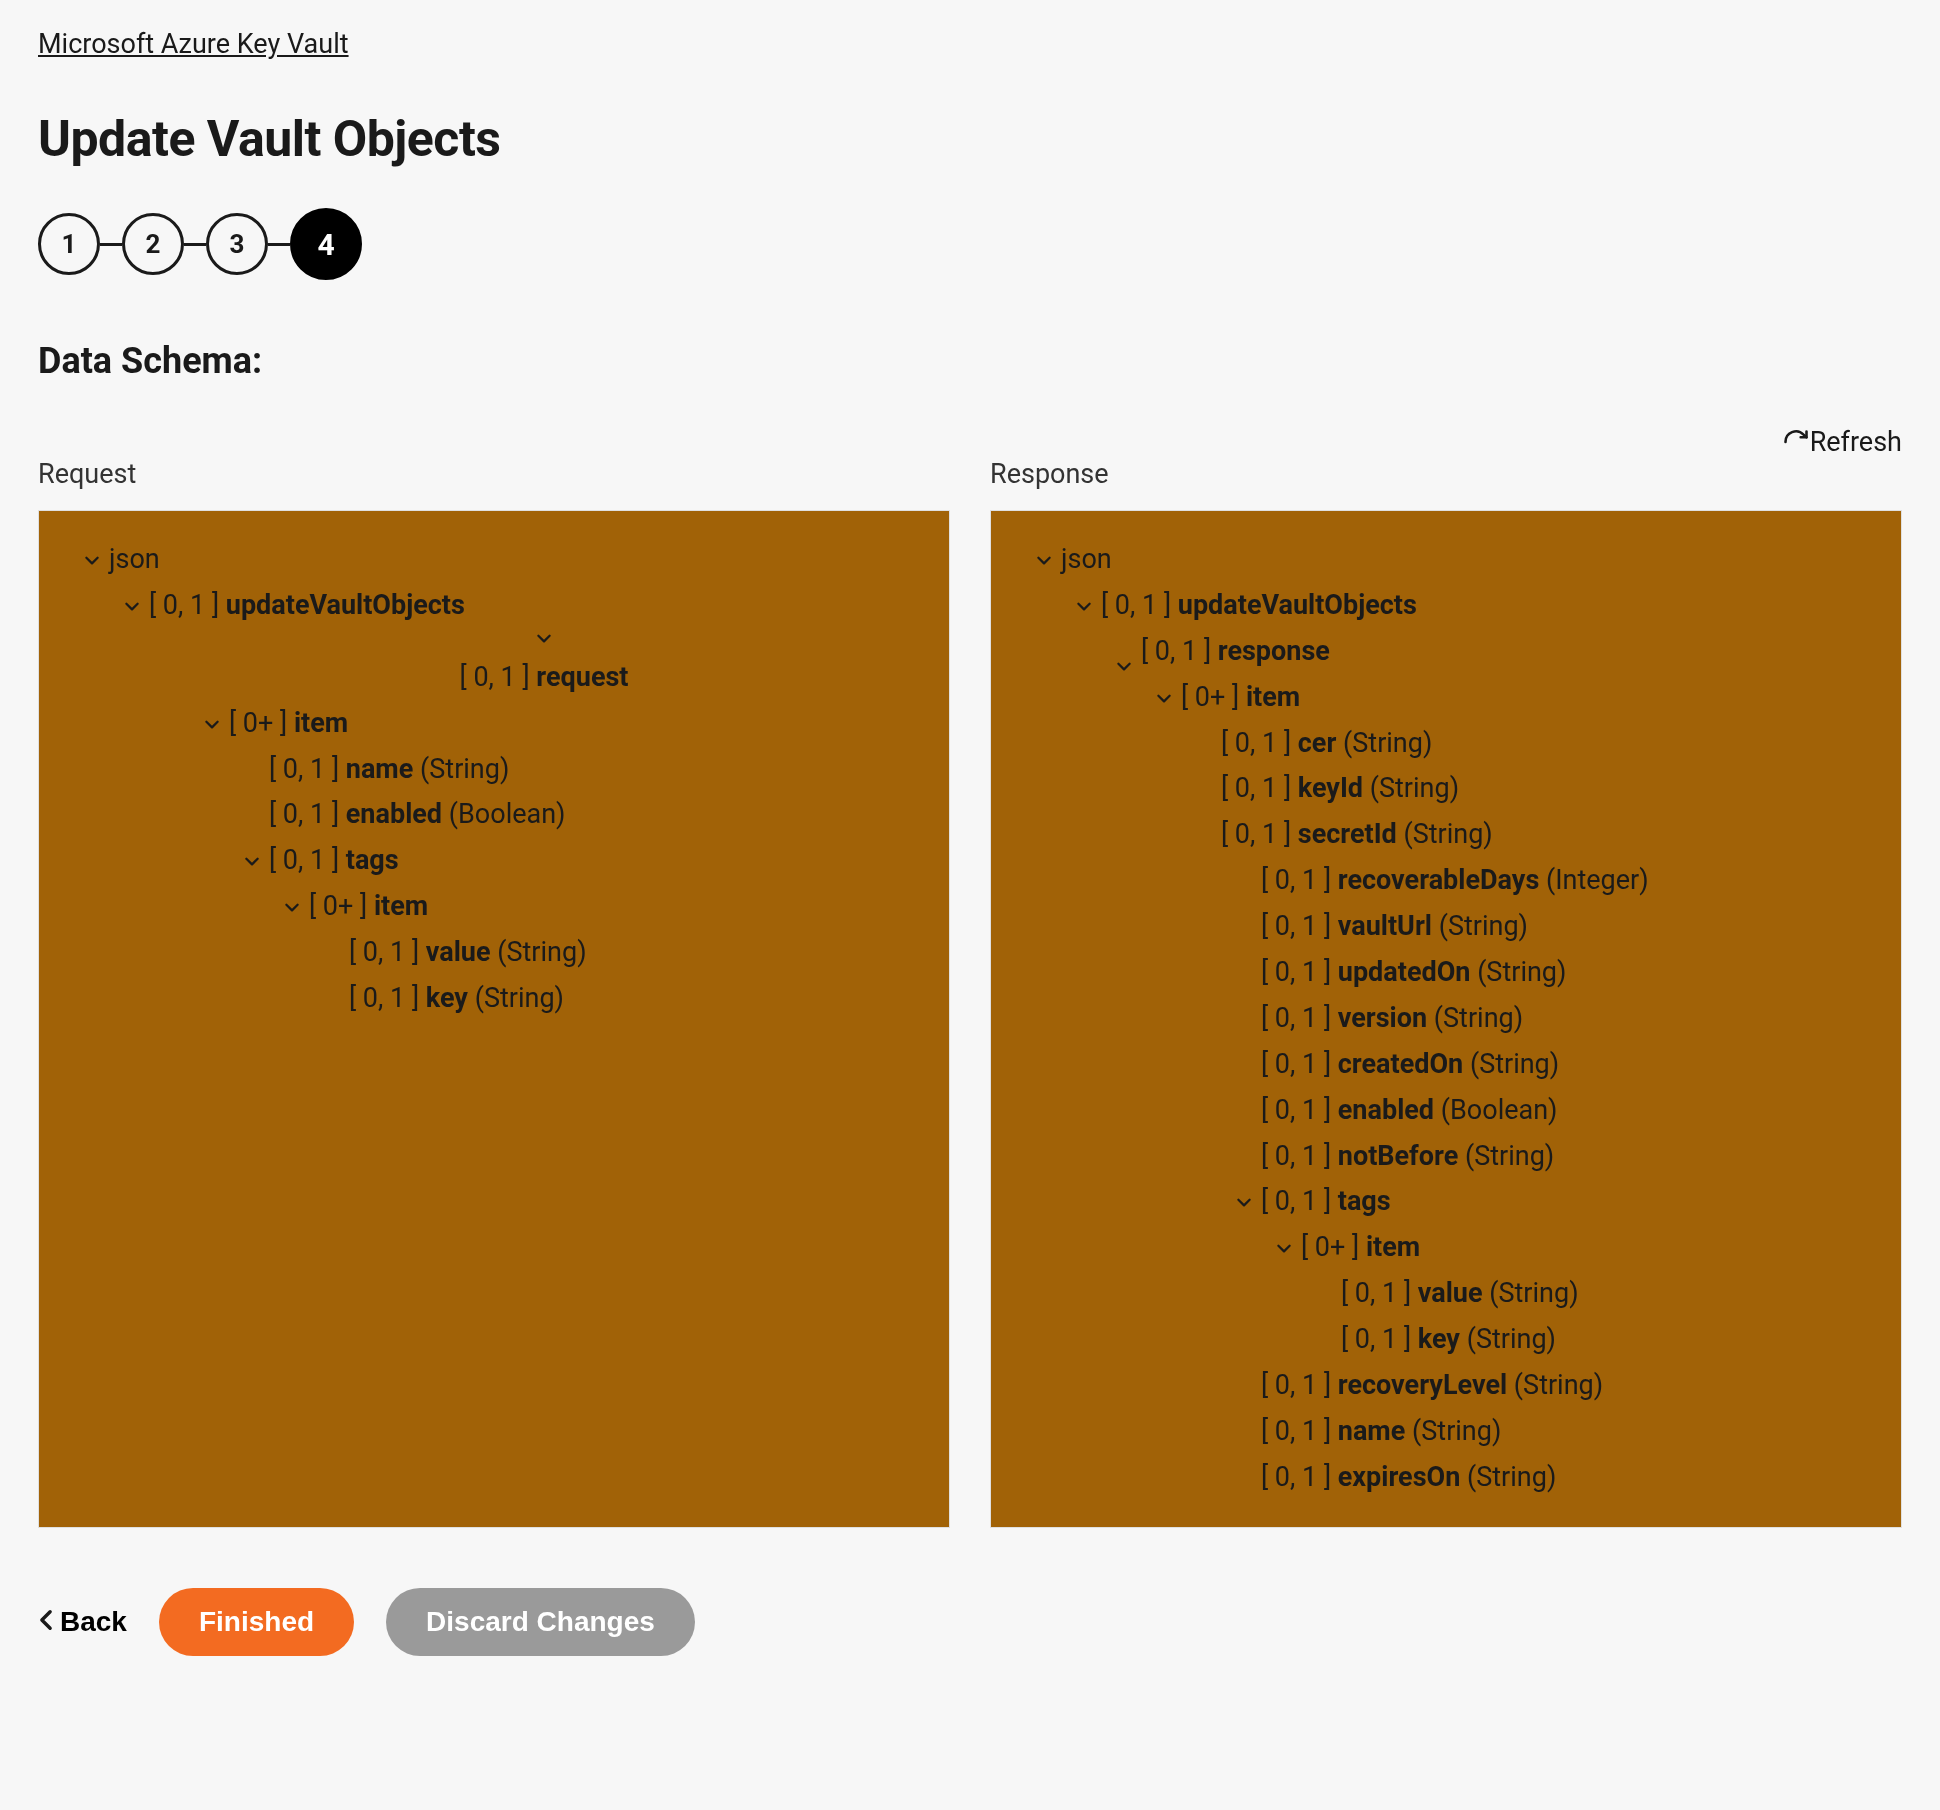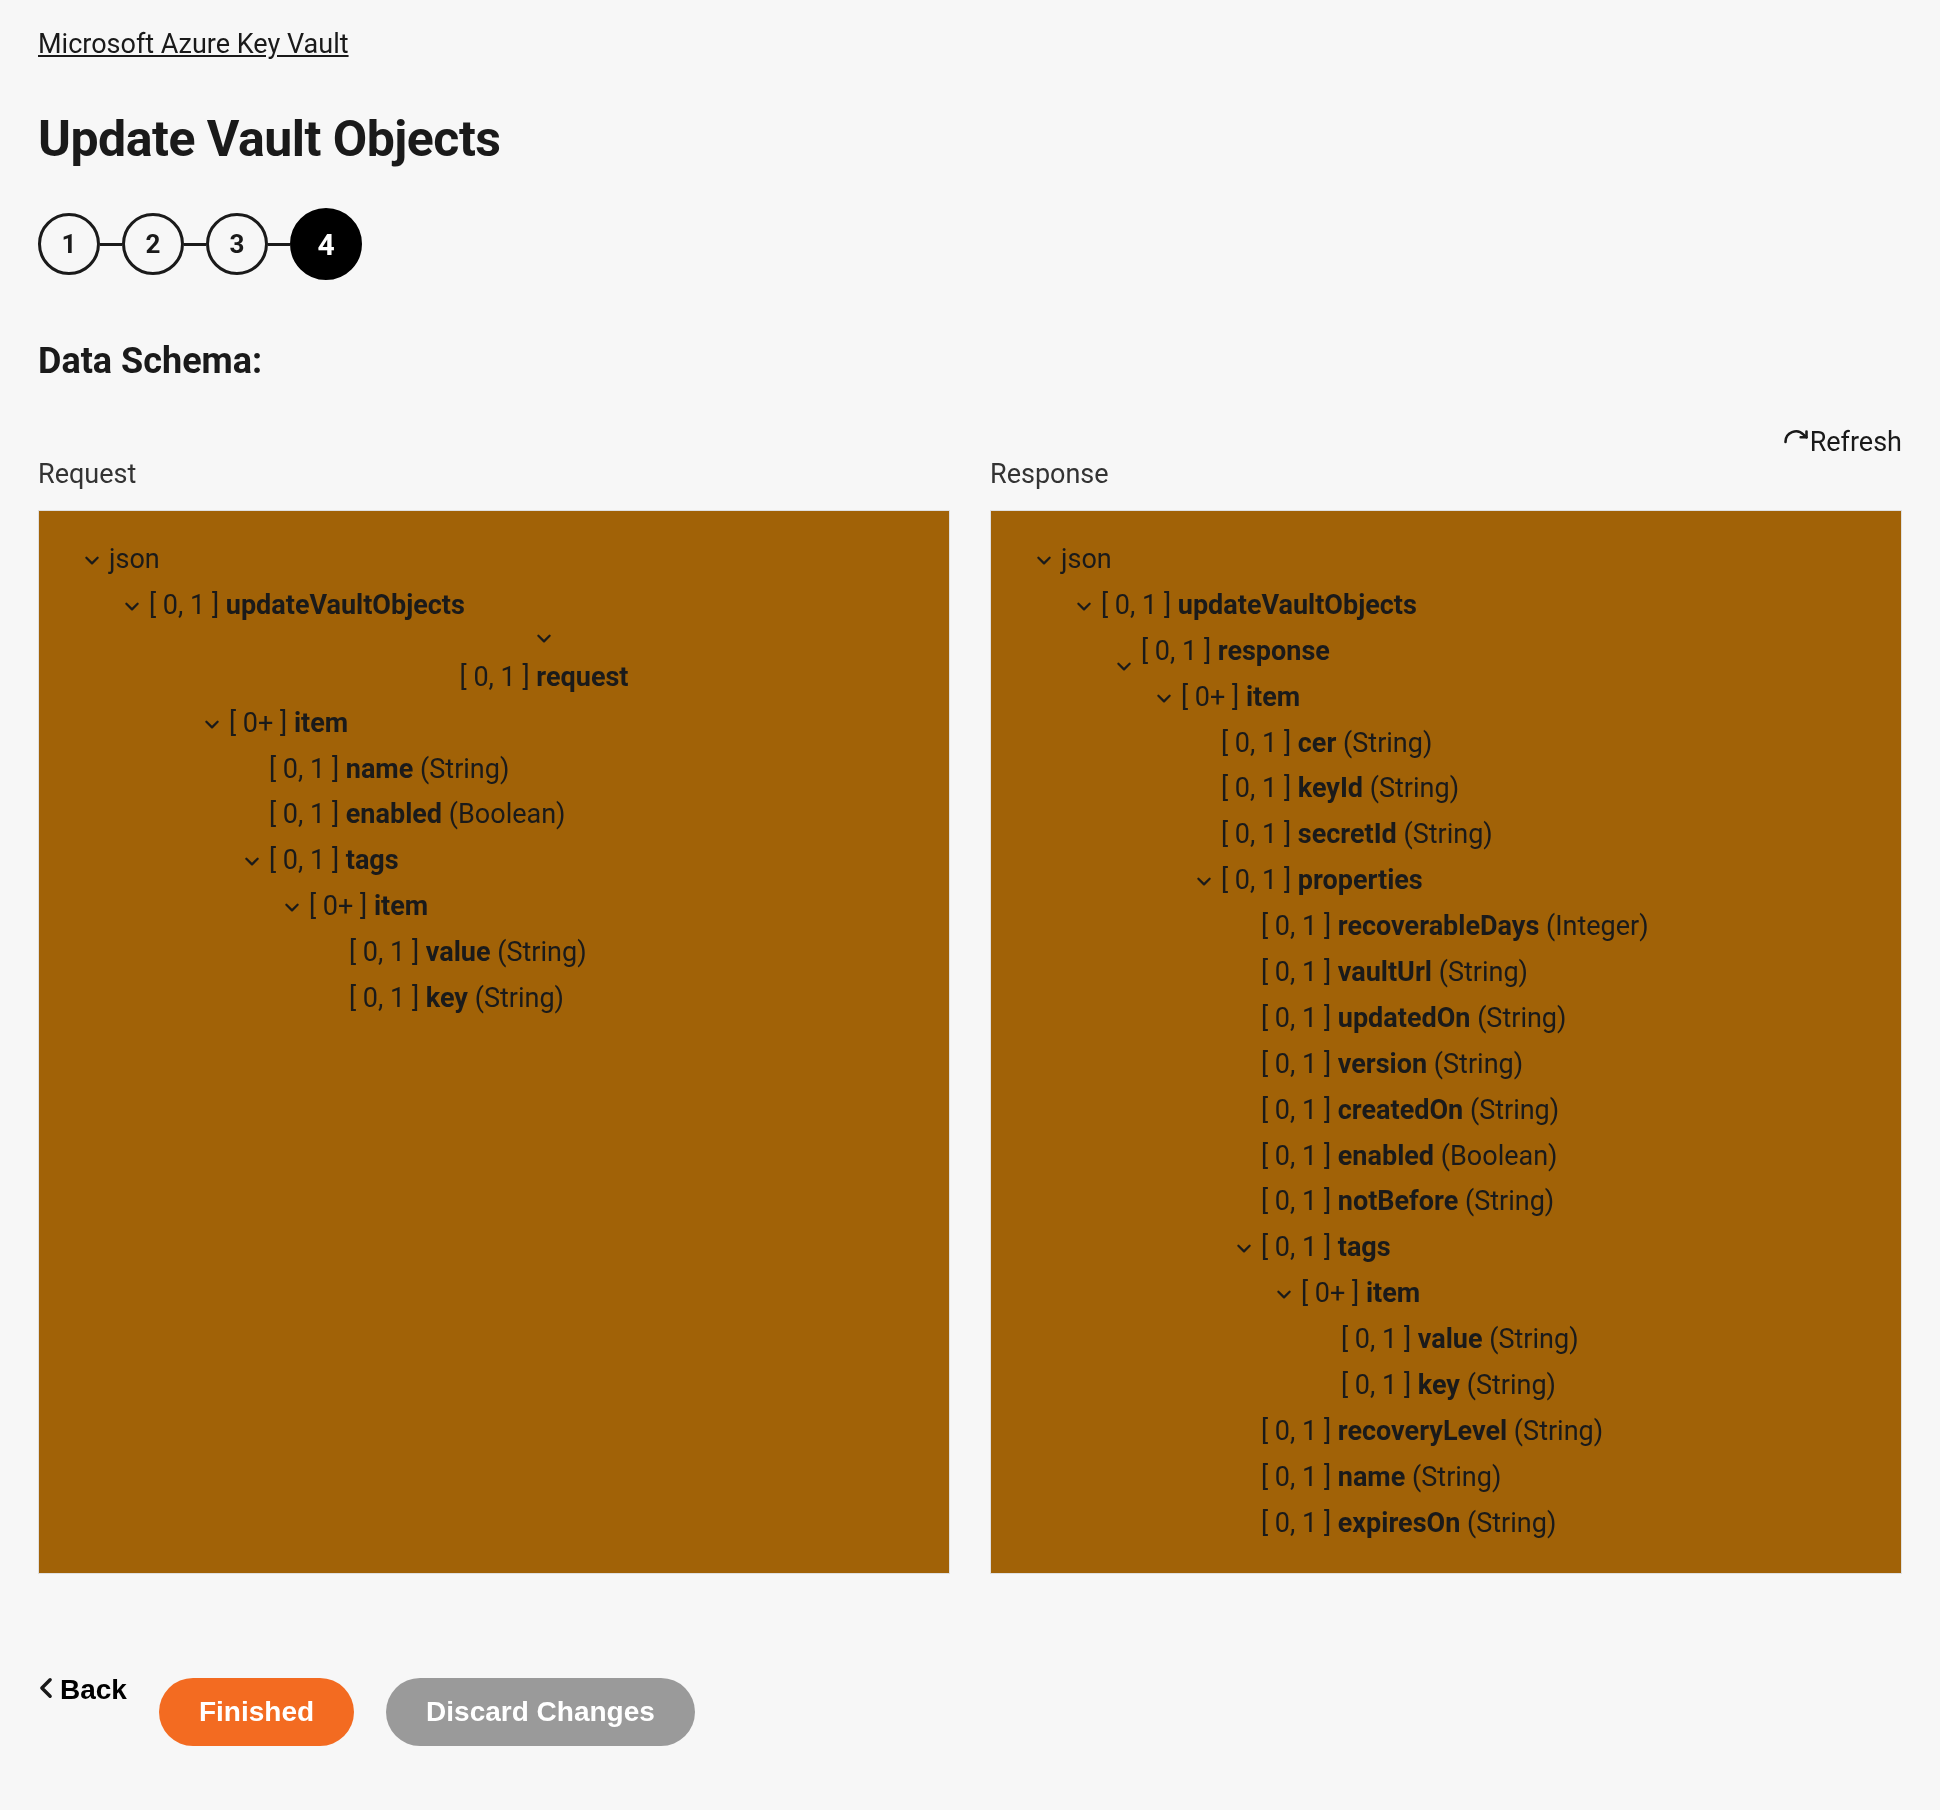--- a/index.html
+++ b/index.html
@@ -128,21 +128,20 @@
   }
   .back-btn svg { width: 16px; height: 22px; }
   .pill-btn {
     border: none;
     border-radius: 999px;
     padding: 18px 40px;
     font-size: 28px;
     font-weight: 700;
     cursor: pointer;
     color: #fff;
-    margin-top: 44px;
   }
   .pill-primary { background: #f36b21; }
   .pill-secondary { background: #9a9a9a; }
 </style>
 </head>
 <body>
 
 
 
 <a href="#" class="breadcrumb-link">Microsoft Azure Key Vault</a>
@@ -280,28 +279,20 @@
           <span class="chev"></span>
           <span><span class="card">[ 0, 1 ] </span><span class="bold">cer</span> <span class="type">(String)</span></span>
         </div>
         <div class="tree-row" style="padding-left: 180px;">
           <span class="chev"></span>
           <span><span class="card">[ 0, 1 ] </span><span class="bold">keyId</span> <span class="type">(String)</span></span>
         </div>
         <div class="tree-row" style="padding-left: 180px;">
           <span class="chev"></span>
           <span><span class="card">[ 0, 1 ] </span><span class="bold">secretId</span> <span class="type">(String)</span></span>
-        </div>
-        <div class="tree-row" style="padding-left: 180px;">
-          <span class="chev">
-            <svg viewBox="0 0 16 16" fill="none" stroke="#1a1a1a" stroke-width="2" stroke-linecap="round" stroke-linejoin="round">
-              <polyline points="3 6 8 11 13 6"></polyline>
-            </svg>
-          </span>
-          <span><span class="card">[ 0, 1 ] </span><span class="bold">properties</span></span>
         </div>
         <div class="tree-row" style="padding-left: 220px;">
           <span class="chev"></span>
           <span><span class="card">[ 0, 1 ] </span><span class="bold">recoverableDays</span> <span class="type">(Integer)</span></span>
         </div>
         <div class="tree-row" style="padding-left: 220px;">
           <span class="chev"></span>
           <span><span class="card">[ 0, 1 ] </span><span class="bold">vaultUrl</span> <span class="type">(String)</span></span>
         </div>
         <div class="tree-row" style="padding-left: 220px;">

